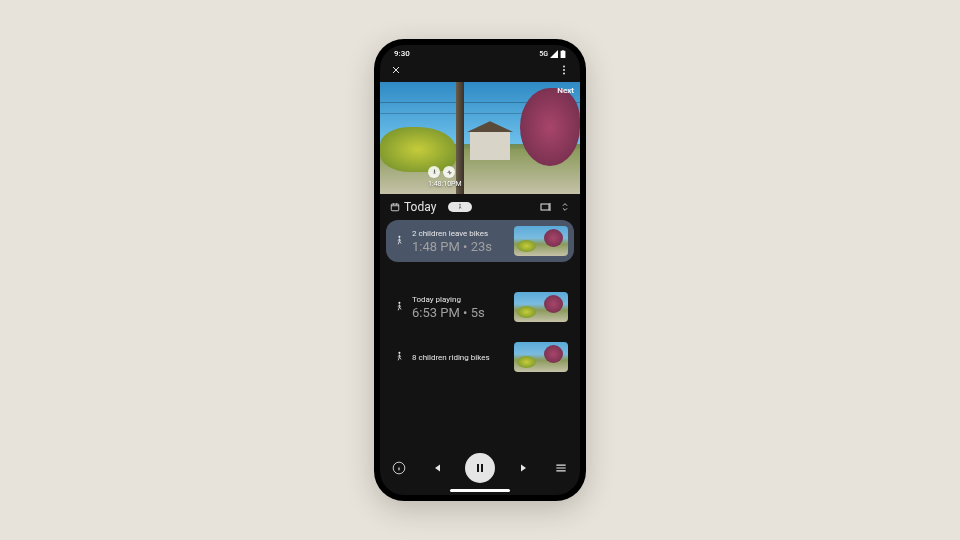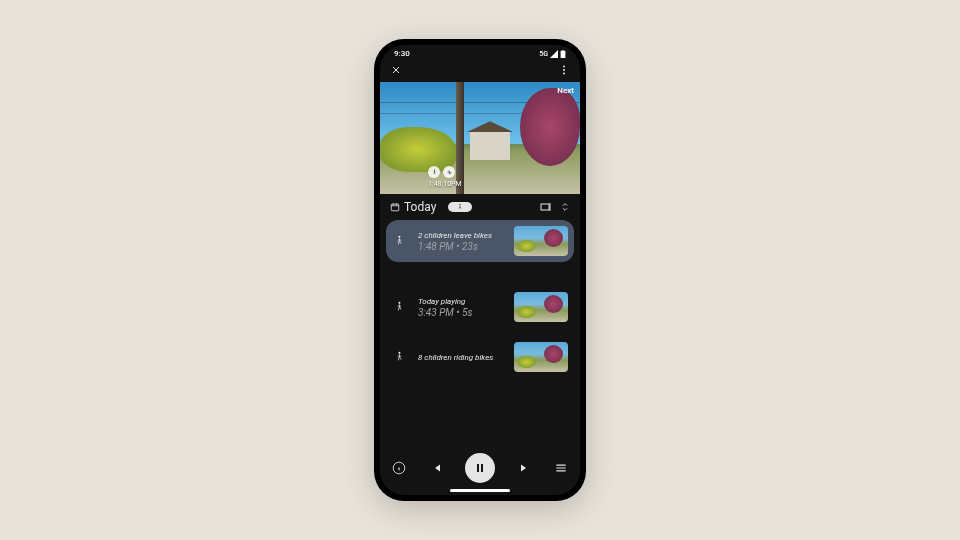--- a/index.html
+++ b/index.html
@@ -105,33 +105,32 @@
     padding: 0 6px;
     display: flex;
     flex-direction: column;
     gap: 8px;
   }
   .event {
     display: flex;
     align-items: center;
     border-radius: 12px;
     padding: 6px;
-    gap: 12px;
-    font-style: italic;
+    gap: 6px;
   }
   .event.selected { background: #4a5568; }
   .event-icon {
     width: 14px;
     display: flex;
     justify-content: center;
     color: #e5e5e5;
   }
   .event-text { flex: 1; display: flex; flex-direction: column; gap: 1px; }
   .event-title { font-size: 8px; color: #e8e8e8; }
-  .event-meta { font-size: 10px; color: #a0a0a0; }
+  .event-meta { font-size: 13px; color: #a0a0a0; }
   .event-thumb {
     width: 54px;
     height: 30px;
     border-radius: 4px;
     background: linear-gradient(180deg,#5aaad8 0%,#7abce0 40%,#8a9a5a 60%,#c5c2a8 100%);
     position: relative;
     overflow: hidden;
   }
   .thumb-tree { position:absolute; top:10%; right:10%; width:35%; height:60%; background:radial-gradient(ellipse,#a8456a,#6a2a48); border-radius:50%; }
   .thumb-bush { position:absolute; bottom:15%; left:5%; width:35%; height:40%; background:radial-gradient(ellipse,#c5cc3a,#6a8a2a); border-radius:50%; }
@@ -283,21 +282,21 @@
 
       <div class="event">
         <div class="event-icon">
           <svg width="10" height="12" viewBox="0 0 24 28">
               <circle cx="13" cy="4" r="2.5" fill="#e5e5e5"></circle>
               <path d="M13 8v6l-3 8m3-8l4 6m-4-10l-4 3m4-3l4 3" stroke="#e5e5e5" stroke-width="2" fill="none"></path>
             </svg>
         </div>
         <div class="event-text">
           <span class="event-title">Today playing</span>
-          <span class="event-meta"><span>3:43 PM</span> • <span>5s</span></span>
+          <span class="event-meta"><span>6:53 PM</span> • <span>5s</span></span>
         </div>
         <div class="event-thumb">
             <div class="thumb-bush"></div>
             <div class="thumb-tree"></div>
           </div>
       </div>
 
       <div class="event">
         <div class="event-icon">
           <svg width="10" height="12" viewBox="0 0 24 28">

